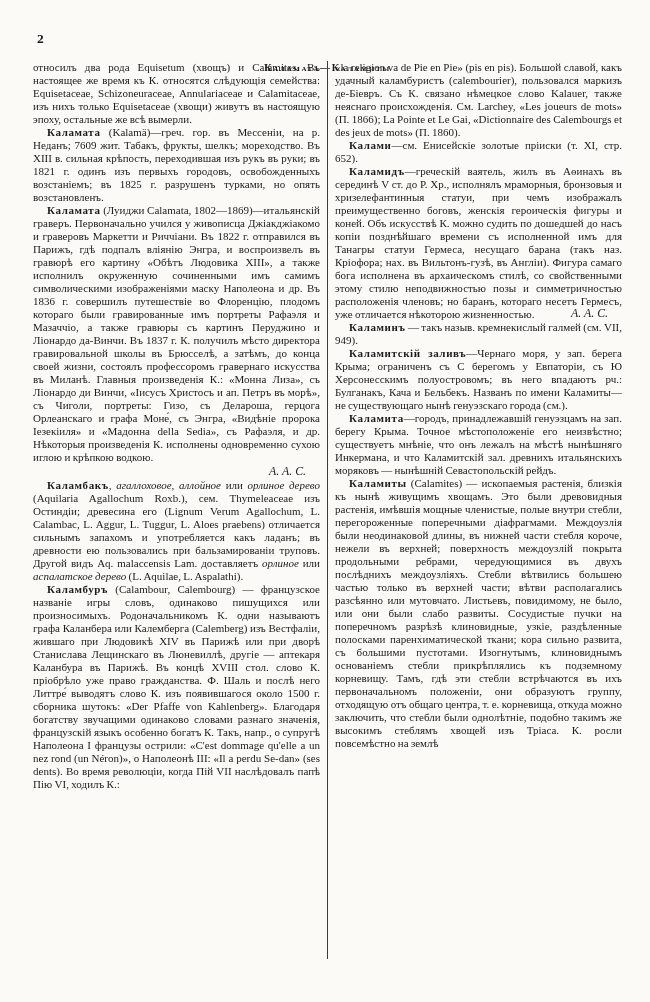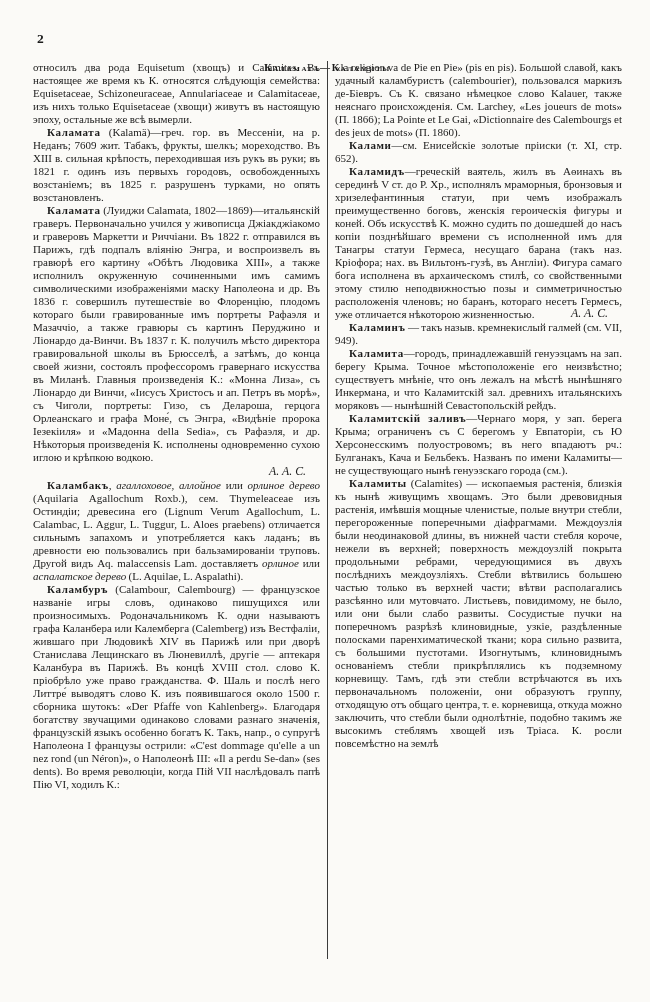--- a/index.html
+++ b/index.html
@@ -93,20 +93,20 @@
     </div>
 
     <div class="divider"></div>
 
     <div class="col right">
       <p class="para cont"><span class="seg-n">«la religion va de Pie en Pie» (pis en pis). Большой славой, какъ удачный каламбуристъ (calembourier), пользовался маркизъ де-Біевръ. Съ К. связано нѣмецкое слово Kalauer, также неяснаго происхожденія. См. Larchey, «Les joueurs de mots» (П. 1866); La Pointe et Le Gai, «Dictionnaire des Calembourgs et des jeux de mots» (П. 1860).</span></p>
       <p class="para"><span class="seg-b">Калами</span><span class="seg-n">—см. Енисейскіе золотые пріиски (т. XI, стр. 652).</span></p>
       <p class="para"><span class="seg-b">Каламидъ</span><span class="seg-n">—греческій ваятель, жилъ въ Аѳинахъ въ серединѣ V ст. до Р. Хр., исполнялъ мраморныя, бронзовыя и хризелефантинныя статуи, при чемъ изображалъ преимущественно боговъ, женскія героическія фигуры и коней. Объ искусствѣ К. можно судить по дошедшей до насъ копіи позднѣйшаго времени съ исполненной имъ для Танагры статуи Гермеса, несущаго барана (такъ наз. Кріофора; нах. въ Вильтонъ-гузѣ, въ Англіи). Фигура самаго бога исполнена въ архаическомъ стилѣ, со свойственными этому стилю неподвижностью позы и симметричностью расположенія членовъ; но баранъ, котораго несетъ Гермесъ, уже отличается нѣкоторою жизненностью.</span></p>
       <p class="sig sig-pull"><span class="seg-i">А. А. С.</span></p>
       <p class="para"><span class="seg-b">Каламинъ</span><span class="seg-n"> — такъ назыв. кремнекислый галмей (см. VII, 949).</span></p>
+      <p class="para"><span class="seg-b">Каламитскій заливъ</span><span class="seg-n">—Чернаго моря, у зап. берега Крыма; ограниченъ съ С берегомъ у Евпаторіи, съ Ю Херсонесскимъ полуостровомъ; въ него впадаютъ рч.: Булганакъ, Кача и Бельбекъ. Названъ по имени Каламиты—не существующаго нынѣ генуэзскаго города (см.).</span></p>
       <p class="para"><span class="seg-b">Каламита</span><span class="seg-n">—городъ, принадлежавшій генуэзцамъ на зап. берегу Крыма. Точное мѣстоположеніе его неизвѣстно; существуетъ мнѣніе, что онъ лежалъ на мѣстѣ нынѣшняго Инкермана, и что Каламитскій зал. древнихъ итальянскихъ моряковъ — нынѣшній Севастопольскій рейдъ.</span></p>
-      <p class="para"><span class="seg-b">Каламитскій заливъ</span><span class="seg-n">—Чернаго моря, у зап. берега Крыма; ограниченъ съ С берегомъ у Евпаторіи, съ Ю Херсонесскимъ полуостровомъ; въ него впадаютъ рч.: Булганакъ, Кача и Бельбекъ. Названъ по имени Каламиты—не существующаго нынѣ генуэзскаго города (см.).</span></p>
       <p class="para"><span class="seg-b">Каламиты</span><span class="seg-n"> (Calamites) — ископаемыя растенія, близкія къ нынѣ живущимъ хвощамъ. Это были древовидныя растенія, имѣвшія мощные членистые, полые внутри стебли, перегороженные поперечными діафрагмами. Междоузлія были неодинаковой длины, въ нижней части стебля короче, нежели въ верхней; поверхность междоузлій покрыта продольными ребрами, чередующимися въ двухъ послѣднихъ междоузліяхъ. Стебли вѣтвились большею частью только въ верхней части; вѣтви располагались разсѣянно или мутовчато. Листьевъ, повидимому, не было, или они были слабо развиты. Сосудистые пучки на поперечномъ разрѣзѣ клиновидные, узкіе, раздѣленные полосками паренхиматической ткани; кора сильно развита, съ большими пустотами. Изогнутымъ, клиновиднымъ основаніемъ стебли прикрѣплялись къ подземному корневищу. Тамъ, гдѣ эти стебли встрѣчаются въ ихъ первоначальномъ положеніи, они образуютъ группу, отходящую отъ общаго центра, т. е. корневища, откуда можно заключить, что стебли были однолѣтніе, подобно такимъ же высокимъ стеблямъ хвощей изъ Тріаса. К. росли повсемѣстно на землѣ</span></p>
     </div>
 
   </div>
 
 </div>
 
 </body></html>

